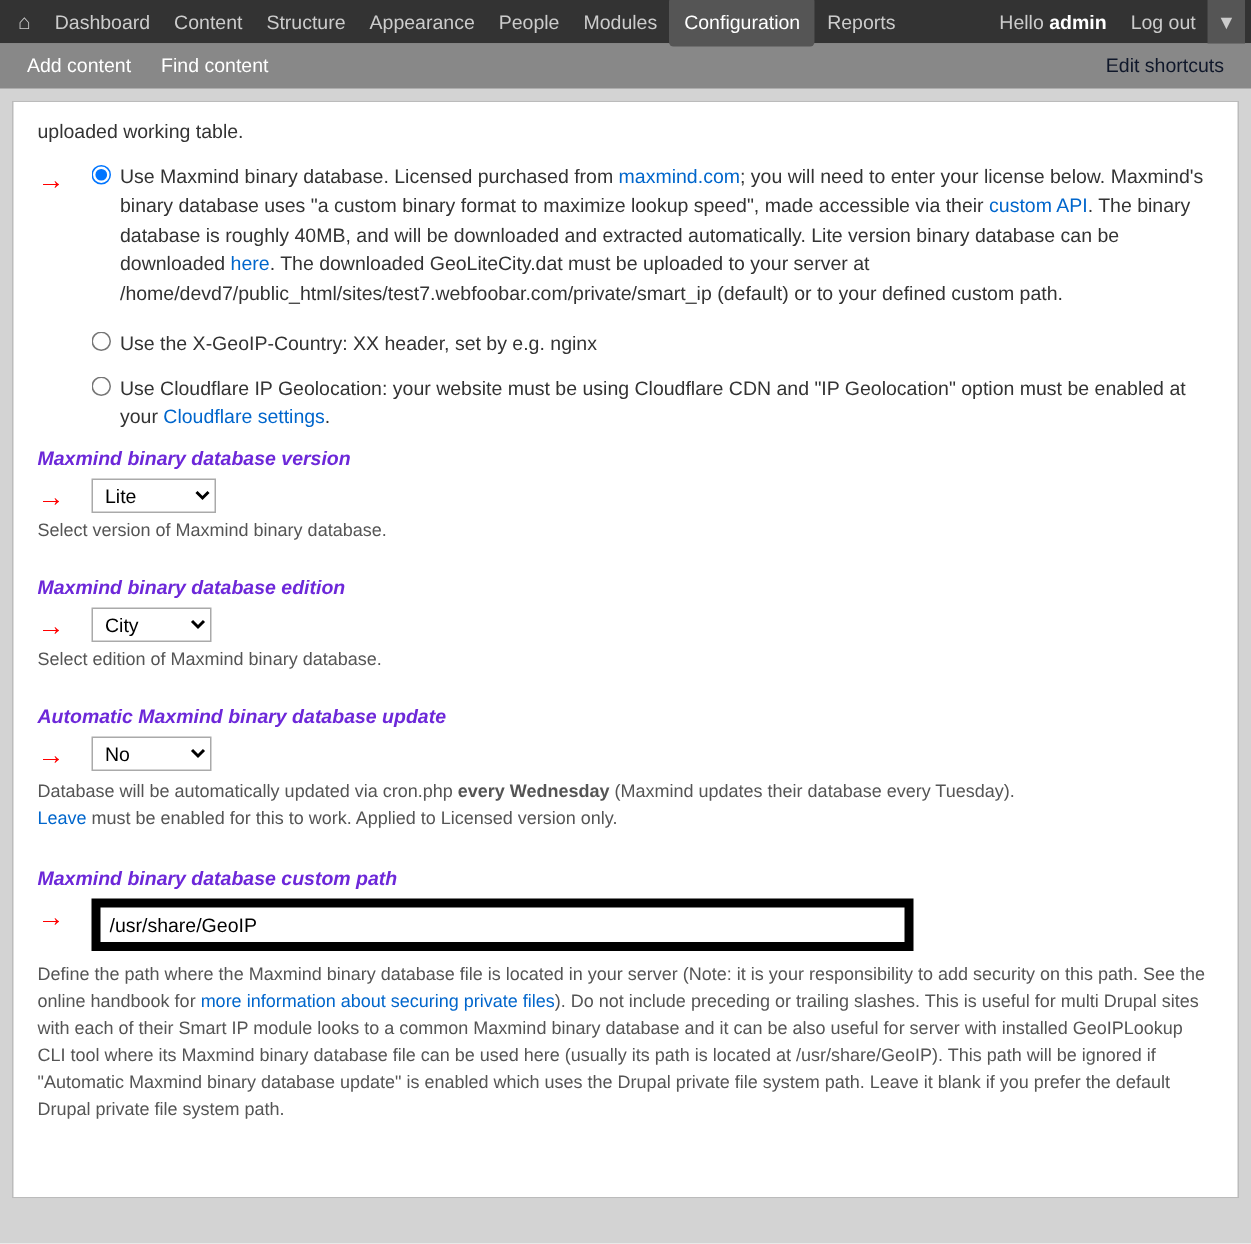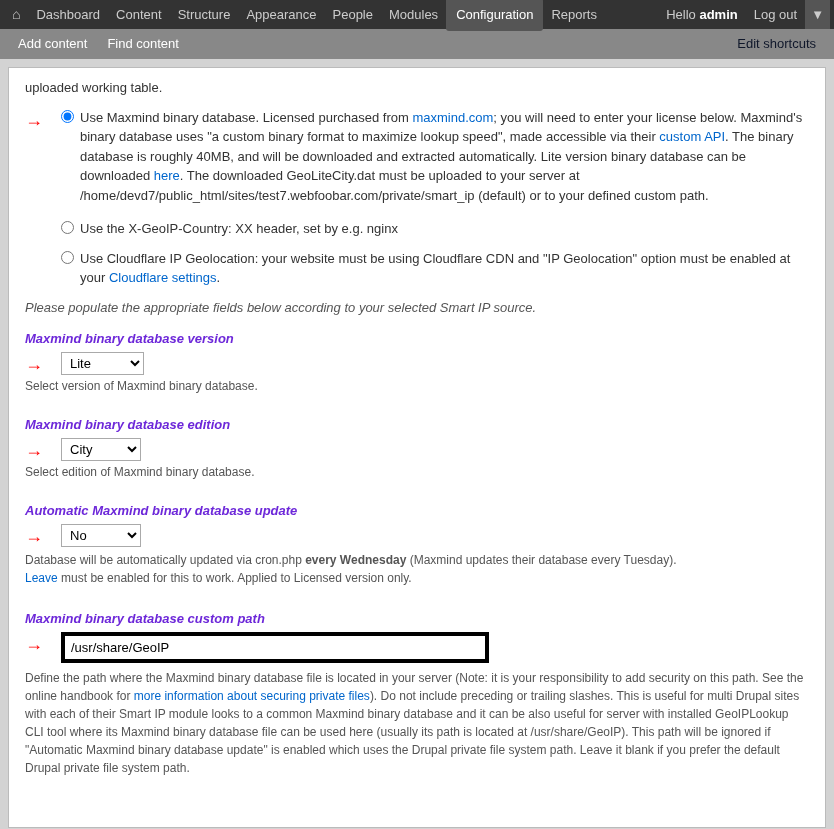--- a/index.html
+++ b/index.html
@@ -139,22 +139,22 @@
     }
     .form-section .section-desc {
       font-size: 12px;
       color: #555;
       margin-top: 4px;
     }
 
     .form-section input[type=text] {
       font-size: 13px;
       padding: 4px 6px;
-      border: 4px solid #000000;
-      width: 428px;
+      border: 6px solid #000000;
+      width: 548px;
     }
 
     
     .path-desc {
       font-size: 12px;
       color: #555;
       margin-top: 6px;
       line-height: 1.5;
     }
     .path-desc a {
@@ -244,21 +244,20 @@
       <label for="radio2">Use the X-GeoIP-Country: XX header, set by e.g. nginx</label>
     </div>
 
     <div class="radio-option" style="margin-left:36px; margin-bottom:10px;">
       <input type="radio" name="smart_ip_source" id="radio3" style="">
       <label for="radio3">
         Use Cloudflare IP Geolocation: your website must be using Cloudflare CDN and "IP Geolocation" option must be enabled at your <a href="#">Cloudflare settings</a>.
       </label>
     </div>
 
-    <p class="populate-note">Please populate the appropriate fields below according to your selected Smart IP source.</p>
 
     <div class="form-section">
       <div class="form-section-title">Maxmind binary database version</div>
       <div class="row-with-arrow">
         <div class="arrow-col">
           <span class="red-arrow">→</span>
         </div>
         <select>
           <option>Lite</option>
           <option>Licensed</option>

